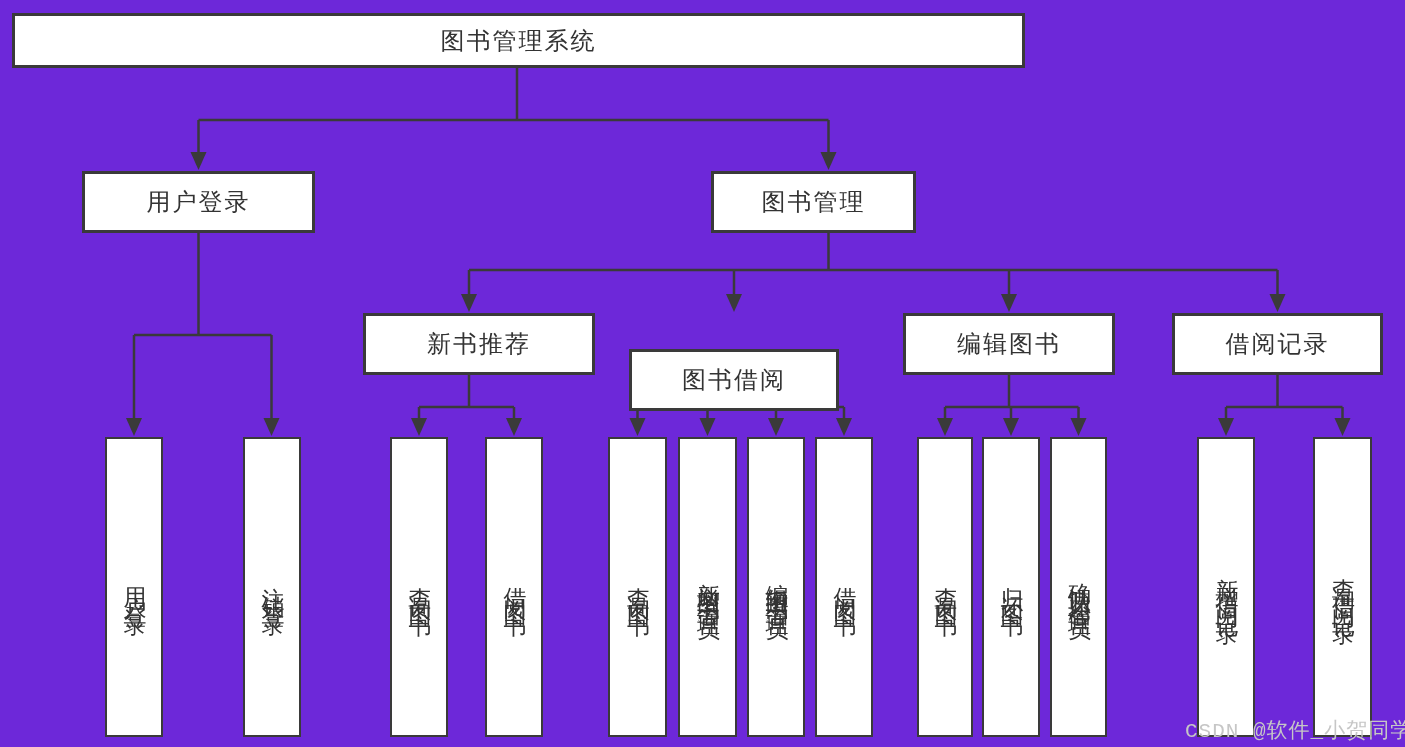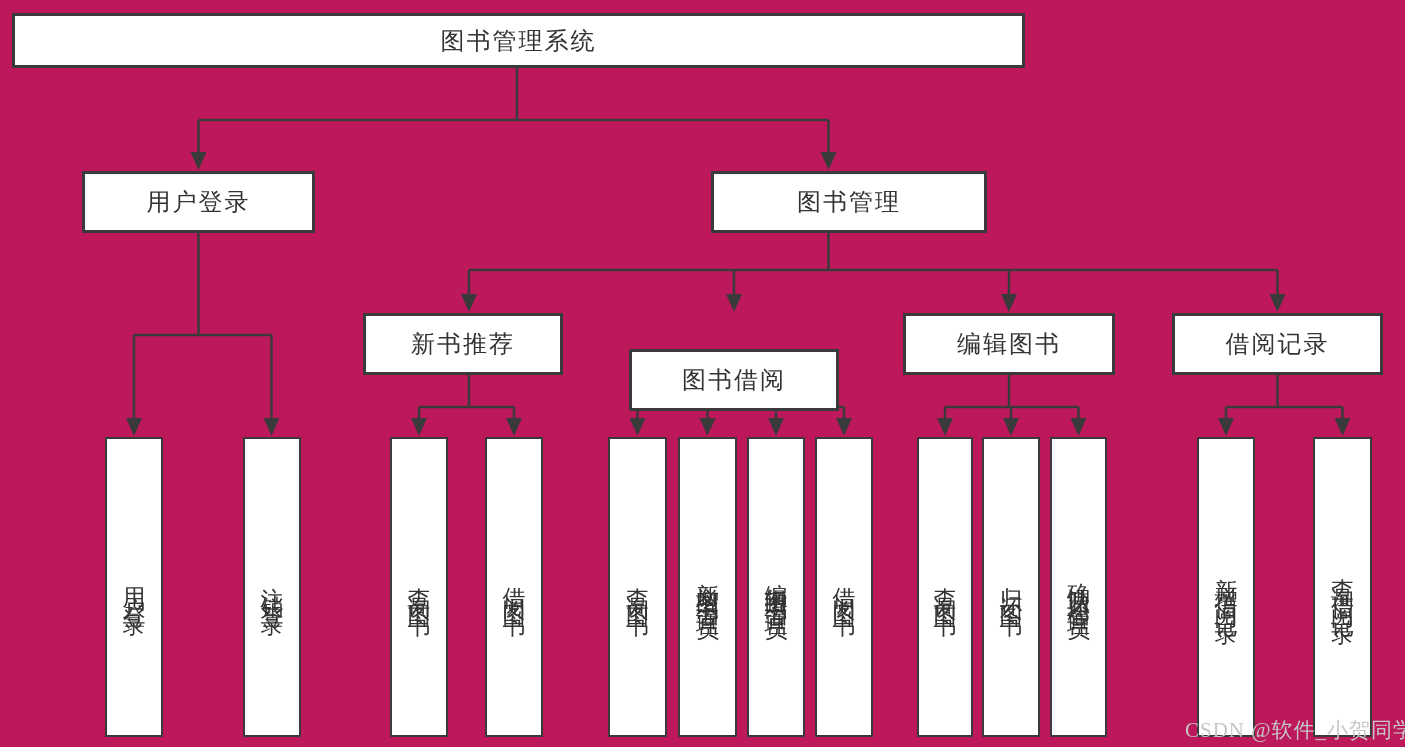--- a/index.html
+++ b/index.html
@@ -1,21 +1,21 @@
 <!DOCTYPE html>
 <html><head>
 <meta charset="utf-8">
 <style>
   html, body { margin: 0; padding: 0; background: #ffffff; }
   .canvas {
     position: relative;
     width: 1405px;
     height: 747px;
-    background: #be185d;
-    font-family: Liberation Serif, serif;
+    background: #6d28d9;
+    font-family: Liberation Mono, monospace;
     overflow: hidden;
   }
   .wires {
     position: absolute;
     left: 0; top: 0;
     z-index: 0;
   }
   .node {
     position: absolute;
     box-sizing: border-box;
@@ -127,23 +127,23 @@
       <polygon points="1003,418 1019,418 1011,436"></polygon>
       <polygon points="1070.5,418 1086.5,418 1078.5,436"></polygon>
       <polygon points="1218,418 1234,418 1226,436"></polygon>
       <polygon points="1334.5,418 1350.5,418 1342.5,436"></polygon>
     </g>
   </svg>
 
   <div class="node" style="left:12px; top:13px; width:1013px; height:55px;">图书管理系统</div>
 
   <div class="node" style="left:82px; top:171px; width:233px; height:62px;">用户登录</div>
-  <div class="node" style="left:711px; top:171px; width:276px; height:62px;">图书管理</div>
+  <div class="node" style="left:711px; top:171px; width:205px; height:62px;">图书管理</div>
 
-  <div class="node" style="left:363px; top:313px; width:200px; height:62px;">新书推荐</div>
+  <div class="node" style="left:363px; top:313px; width:232px; height:62px;">新书推荐</div>
   <div class="node" style="left:629px; top:313px; width:210px; height:62px;margin-top:36px;">图书借阅</div>
   <div class="node" style="left:903px; top:313px; width:212px; height:62px;">编辑图书</div>
   <div class="node" style="left:1172px; top:313px; width:211px; height:62px;">借阅记录</div>
 
   <div class="leaf" style="left:105px; top:437px; width:58px; height:300px;">用户登录</div>
   <div class="leaf" style="left:243px; top:437px; width:58px; height:300px;">注销登录</div>
 
   <div class="leaf" style="left:390px; top:437px; width:58px; height:300px;">查询图书</div>
   <div class="leaf" style="left:485px; top:437px; width:58px; height:300px;">借阅图书</div>
 

